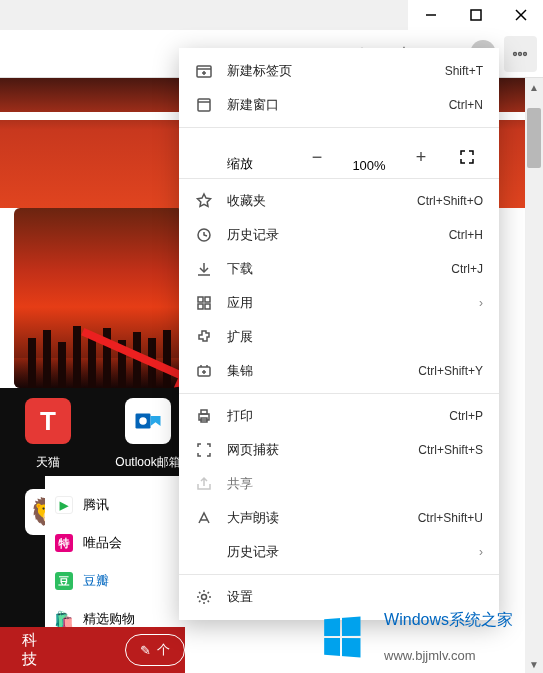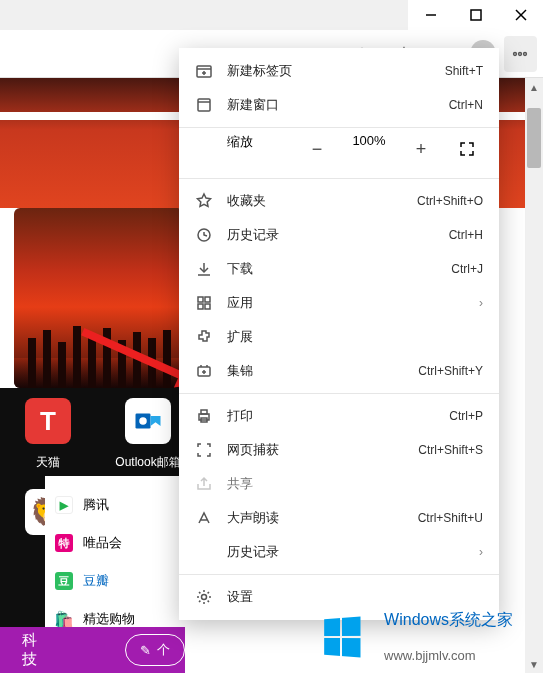--- a/index.html
+++ b/index.html
@@ -40,35 +40,35 @@
     .tile-label { color: #fff; font-size: 12px; margin-top: 10px; white-space: nowrap; }
     
     .sidebar-links { position: absolute; top: 398px; left: 45px; width: 140px; background:#fff; padding:10px 0 10px 10px; }
     .link-item { display: flex; align-items: center; gap: 10px; height: 38px; font-size: 13px; }
     .link-badge { width: 18px; height: 18px; border-radius: 3px; display: flex; align-items: center; justify-content: center; font-size: 11px; color: #fff; font-weight: bold; }
     .link-label.blue { color: #0067c0; }
     
     .red-arrow { position: absolute; top: 350px; left: 78px; width: 110px; height: 8px; background: #ec2020; transform: rotate(24deg); z-index: 50; }
     .red-arrow::after { content:""; position:absolute; right:-18px; top:-10px; border-left:22px solid #ec2020; border-top:14px solid transparent; border-bottom:14px solid transparent; }
     
-    .bottom-bar { position: absolute; bottom: 0; left: 0; width: 185px; height: 46px; background: #a21caf; display: flex; align-items: center; padding-left: 22px; gap: 86px; }
+    .bottom-bar { position: absolute; bottom: 0; left: 0; width: 185px; height: 46px; background: #b91c1c; display: flex; align-items: center; padding-left: 22px; gap: 86px; }
     .bottom-tab { color: #fff; font-size: 15px; font-weight: 500; }
     .edit-pill { border: 1.5px solid #fff; border-radius: 18px; height: 32px; padding: 0 14px; display: flex; align-items: center; color: #fff; gap: 6px; }
     
     .context-menu { position: absolute; top: 48px; left: 179px; width: 320px; background: #fff; box-shadow: 0 6px 24px rgba(0,0,0,0.25); z-index: 100; padding: 6px 0; }
     .menu-item { display: flex; align-items: center; height: 34px; padding: 0 16px; gap: 14px; font-size: 13px; color: #222; }
     .menu-item.disabled { color: #737373; }
     .menu-icon { width: 18px; height: 18px; display: flex; align-items: center; justify-content: center; color: #555; flex-shrink: 0; }
     .menu-item.disabled .menu-icon { color: #c8c8c8; }
     .menu-label { flex: 1; }
     .menu-shortcut { font-size: 12px; color: #333; }
     .menu-sep { height: 1px; background: #e6e6e6; margin: 5px 0; }
     .menu-chevron { color: #888; font-size: 12px; }
     
-    .zoom-row { display: flex; align-items: flex-start; height: 40px; padding: 0 16px; gap: 14px; }
+    .zoom-row { display: flex; align-items: flex-end; height: 40px; padding: 0 16px; gap: 14px; }
     .zoom-label { flex: 1; margin-left: 32px; font-size: 13px; }
     .zoom-btn { width: 32px; height: 32px; display: flex; align-items: center; justify-content: center; font-size: 18px; color: #444; }
     .zoom-val { min-width: 44px; text-align: center; font-size: 13px; }
     .zoom-full { width: 32px; height: 32px; display: flex; align-items: center; justify-content: center; }
     
     .watermark { position: absolute; bottom: 10px; right: 30px; display: flex; align-items: center; gap: 24px; z-index: 200; }
     .win-logo { width: 38px; height: 38px; display: grid; grid-template-columns: 1fr 1fr; grid-template-rows: 1fr 1fr; gap: 2px; transform: perspective(80px) rotateY(-18deg); }
     .win-logo div { background: #00a2ed; }
     .wm-text { display: flex; flex-direction: column; line-height: 1.1; }
     .wm-main { font-size: 16px; color: #0067c0; font-weight: 500; }

